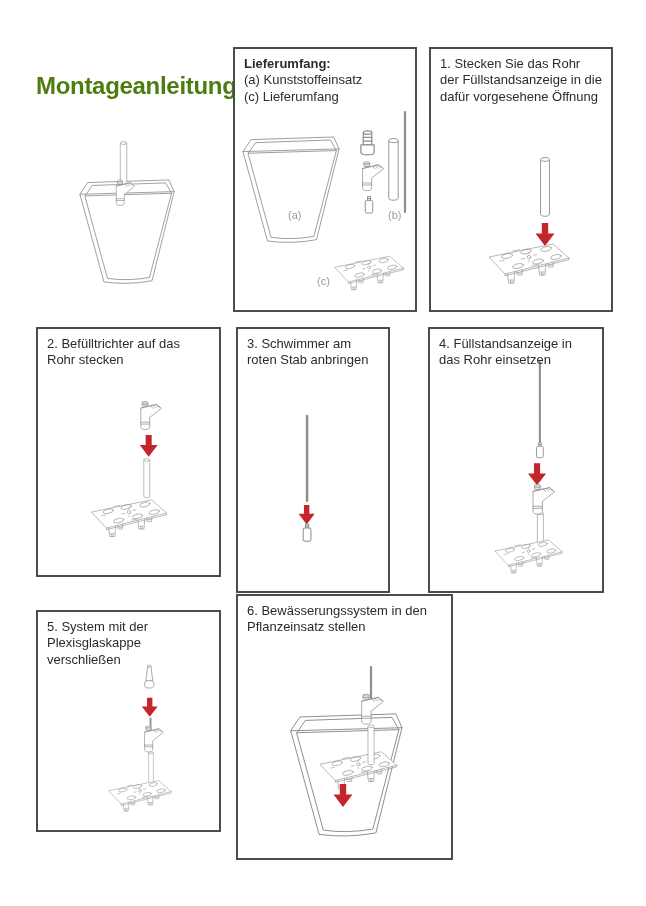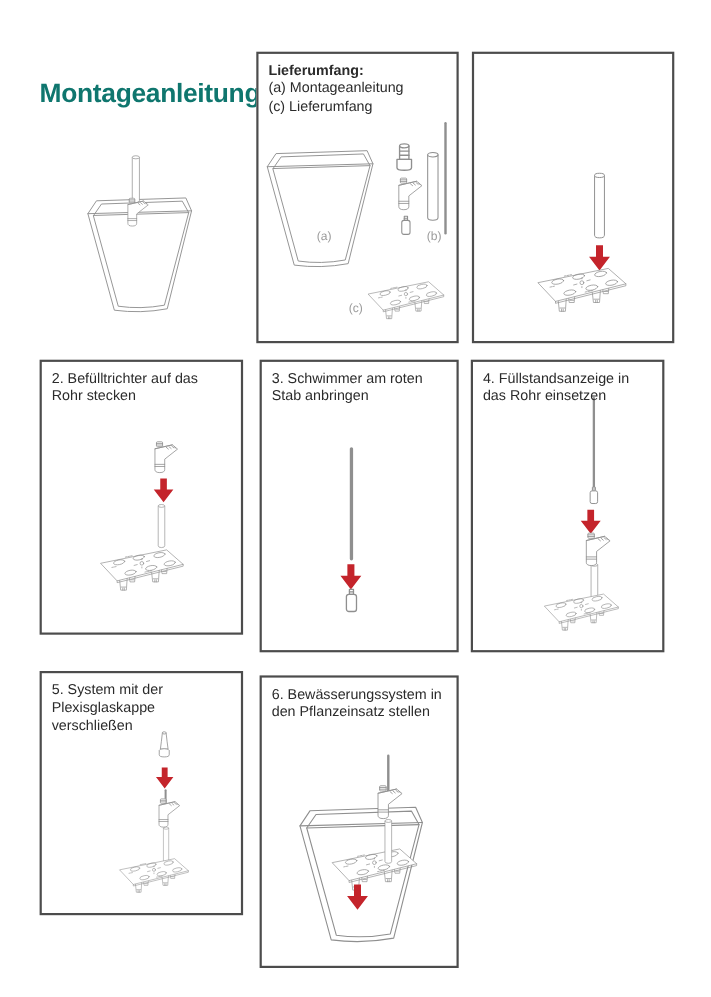--- a/index.html
+++ b/index.html
@@ -9,21 +9,21 @@
     --text:#2b2b2b;
     --label-gray:#9c9c9c;
   }
   html,body{margin:0;padding:0;background:#fff;}
   #page{
     position:relative;width:646px;height:906px;background:#fff;
     font-family:"Liberation Sans",sans-serif;color:var(--text);overflow:hidden;
   }
   .title{
     position:absolute;left:36px;top:72px;font-size:24px;font-weight:bold;
-    letter-spacing:-.3px;color:#0f766e;
+    letter-spacing:-.3px;color:#4d7c0f;
   }
   .panel{
     position:absolute;border:2px solid var(--panel-border);background:#fff;
     box-sizing:border-box;
   }
   .panel .txt{
     position:relative;padding:7px 9px 0 9px;font-size:13px;line-height:1.25;
     color:var(--text);z-index:2;
   }
   .panel .txt.bold-first .heading{font-weight:bold;}
@@ -119,56 +119,57 @@
 
   <svg class="freefig" style="left:30px;top:130px" width="200" height="190" viewBox="0 0 200 190">
     <use href="#sym-pot" x="46" y="36" width="104" height="128"></use>
     <use href="#sym-tube" x="89" y="4" width="9" height="58"></use>
     <use href="#sym-funnel" x="84" y="50" width="22" height="27"></use>
   </svg>
 
   <div class="panel" style="left:233px;top:47px;width:184px;height:265px">
     <div class="txt bold-first">
       <div class="heading">Lieferumfang:</div>
-      <div>(a) Montageanleitung</div>
+      <div>(a) Kunststoffeinsatz</div>
       <div>(c) Lieferumfang</div>
     </div>
     <svg class="illus" viewBox="0 0 180 261">
       <use href="#sym-pot" x="4" y="80" width="106" height="118"></use>
       <use href="#sym-bolt" x="124" y="79" width="17" height="30"></use>
       <use href="#sym-funnel" x="125" y="112" width="25" height="32"></use>
       <use href="#sym-float" x="128" y="147" width="12" height="18"></use>
       <use href="#sym-tube" x="152" y="88" width="13" height="65"></use>
       <line class="rodthin" x1="170" y1="63" x2="170" y2="163"></line>
       <use href="#sym-plate" x="90" y="202" width="82" height="43"></use>
     </svg>
     <span class="partlabel" style="left:53px;top:160px">(a)</span>
     <span class="partlabel" style="left:153px;top:160px">(b)</span>
     <span class="partlabel" style="left:82px;top:226px">(c)</span>
   </div>
 
   <div class="panel" style="left:429px;top:47px;width:184px;height:265px">
+    <div class="txt">1. Stecken Sie das Rohr der Füllstandsanzeige in die dafür vorgesehene Öffnung</div>
     <svg class="illus" viewBox="0 0 180 261">
       <use href="#sym-tube" x="107" y="107" width="14" height="62"></use>
       <use href="#sym-arrow" x="104" y="174" width="20" height="23"></use>
       <use href="#sym-plate" x="47" y="189" width="95" height="50"></use>
     </svg>
   </div>
 
   <div class="panel" style="left:36px;top:327px;width:185px;height:250px">
     <div class="txt">2. Befülltrichter auf das Rohr stecken</div>
     <svg class="illus" viewBox="0 0 181 262">
       <use href="#sym-funnel" x="101" y="77" width="26" height="32"></use>
       <use href="#sym-arrow" x="102" y="113" width="20" height="23"></use>
       <use href="#sym-tube" x="103" y="137" width="14" height="44"></use>
       <use href="#sym-plate" x="40" y="176" width="95" height="50"></use>
     </svg>
   </div>
 
-  <div class="panel" style="left:236px;top:327px;width:181px;height:266px">
+  <div class="panel" style="left:236px;top:327px;width:154px;height:266px">
     <div class="txt">3. Schwimmer am roten Stab anbringen</div>
     <svg class="illus" viewBox="0 0 177 262">
       <line class="rod" x1="81.5" y1="79" x2="81.5" y2="179"></line>
       <use href="#sym-arrow" x="71" y="184" width="20" height="23"></use>
       <use href="#sym-float" x="75" y="206" width="13" height="22"></use>
     </svg>
   </div>
 
   <div class="panel" style="left:428px;top:327px;width:176px;height:266px">
     <div class="txt">4. Füllstandsanzeige in das Rohr einsetzen</div>
@@ -187,21 +188,21 @@
     <svg class="illus" viewBox="0 0 181 262">
       <use href="#sym-cap" x="108" y="62" width="15" height="31"></use>
       <use href="#sym-arrow" x="106" y="103" width="20" height="23"></use>
       <line class="rodthin" x1="117" y1="128" x2="117" y2="146"></line>
       <use href="#sym-tube" x="110" y="167" width="15" height="40"></use>
       <use href="#sym-funnel" x="107" y="137" width="27" height="33"></use>
       <use href="#sym-plate" x="56" y="197" width="90" height="47"></use>
     </svg>
   </div>
 
-  <div class="panel" style="left:236px;top:614px;width:181px;height:266px">
+  <div class="panel" style="left:236px;top:594px;width:217px;height:266px">
     <div class="txt">6. Bewässerungssystem in den Pflanzeinsatz stellen</div>
     <svg class="illus" viewBox="0 0 177 262">
       <use href="#sym-pot" x="23" y="111" width="137" height="132"></use>
       <use href="#sym-plate" x="53" y="150" width="92" height="48"></use>
       <line class="rodthin" x1="115" y1="71" x2="115" y2="110"></line>
       <use href="#sym-tube" x="108" y="128" width="14" height="42"></use>
       <use href="#sym-funnel" x="103" y="98" width="26" height="32"></use>
       <use href="#sym-arrow" x="77" y="188" width="20" height="23"></use>
     </svg>
   </div>

